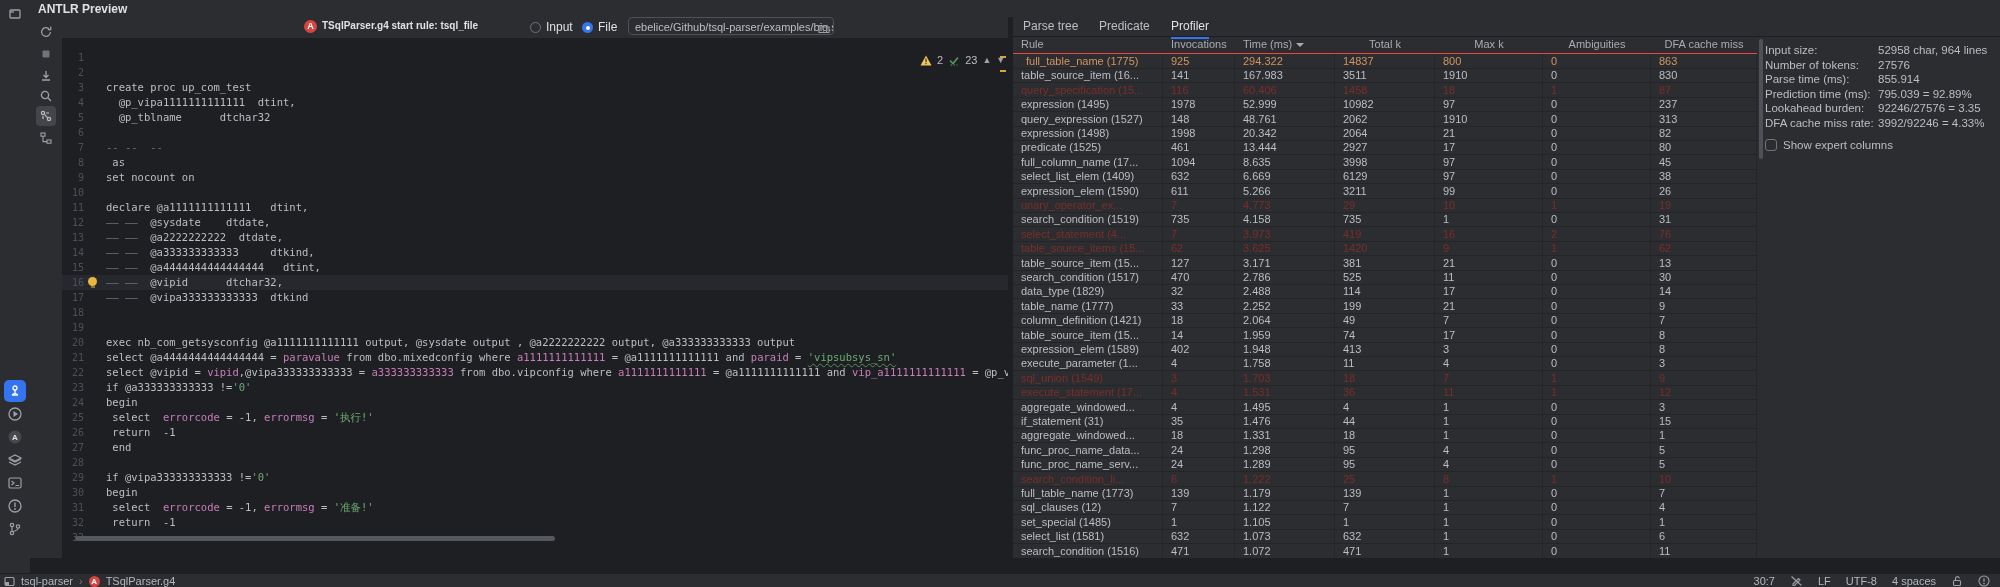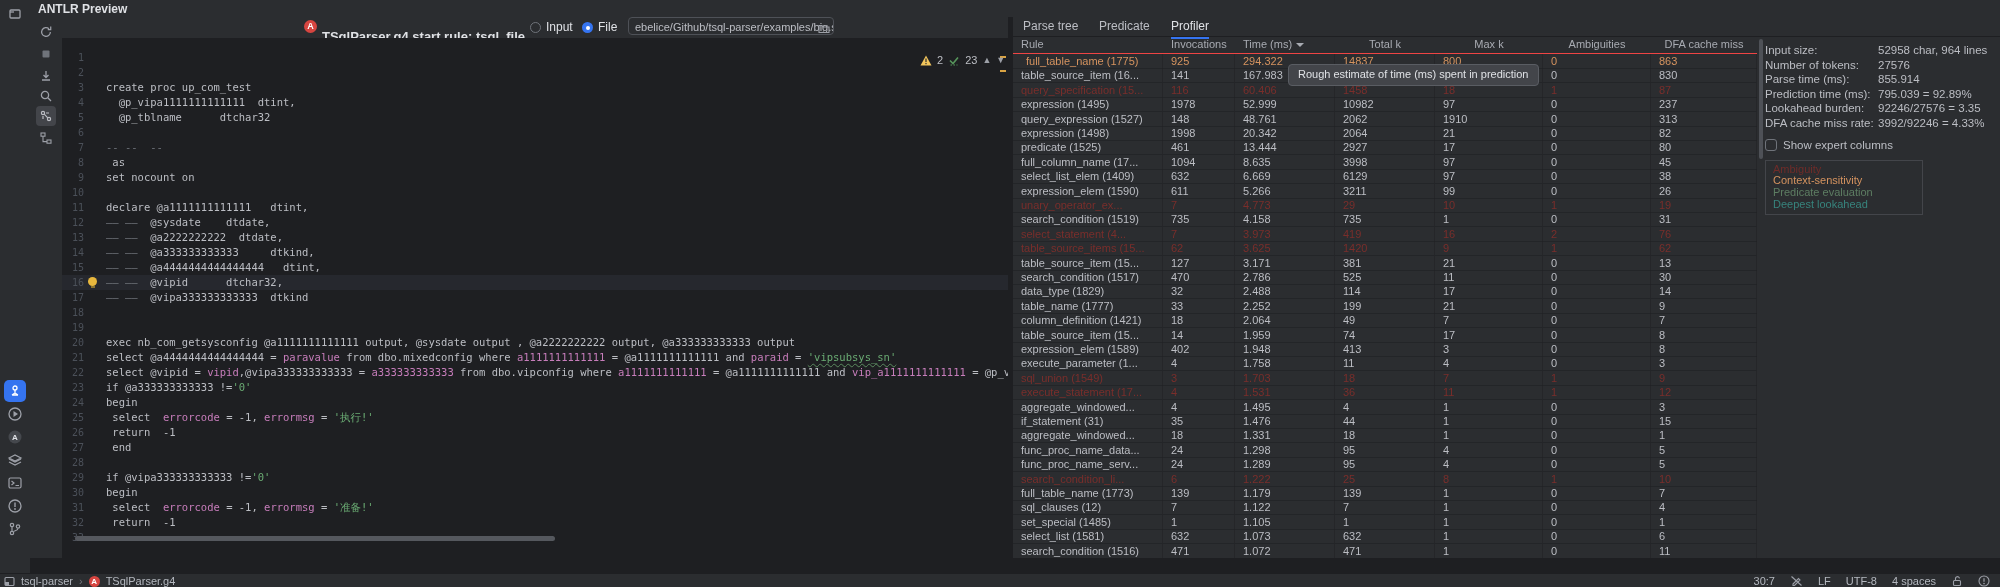--- a/index.html
+++ b/index.html
@@ -17,21 +17,21 @@
   #twheader .t{position:absolute;left:8px;top:2px;font-size:12px;font-weight:bold;color:#dfe1e5}
   
   #toolcol{left:30px;top:17px;width:32px;height:541px;background:#2b2d30}
   .tc-btn{position:absolute;left:6px;width:20px;height:20px;border-radius:4px;
           display:flex;align-items:center;justify-content:center}
   .tc-btn.sel{background:#43454a}
   
   #topbar{left:62px;top:17px;width:946px;height:21px;background:#2b2d30}
   .antlr-badge{position:absolute;width:13px;height:13px;border-radius:50%;background:#d64540;
                color:#fff;font-size:9px;font-weight:bold;text-align:center;line-height:13px}
-  #grammar-label{position:absolute;left:318px;top:12px;font-size:13px;font-weight:600;color:#dfe1e5}
+  #grammar-label{position:absolute;left:318px;top:3px;font-size:10px;font-weight:600;color:#dfe1e5}
   .radio{position:absolute;top:5px;width:11px;height:11px;border-radius:50%;box-sizing:border-box}
   .radio.off{border:1.5px solid #6f737a}
   .radio.on{background:#3574f0}
   .radio.on:after{content:"";position:absolute;left:3.5px;top:3.5px;width:4px;height:4px;border-radius:50%;background:#fff}
   .radio-label{position:absolute;top:3px;font-size:12px;color:#dfe1e5}
   #path-field{position:absolute;left:548px;top:0px;width:206px;height:18px;background:#2b2d30;
               border:1px solid #4e5157;border-radius:4px;font-size:11px;color:#bcbec4;
               line-height:18px;padding:0 18px 0 6px;white-space:nowrap;overflow:hidden;box-sizing:border-box}
   #path-folder{position:absolute;left:738px;top:3px}
   
@@ -600,41 +600,34 @@
           <span class="td" style="left: 222px; width: 100px;">1.072</span>
           <span class="td" style="left: 322px; width: 100px;">471</span>
           <span class="td" style="left: 422px; width: 108px;">1</span>
           <span class="td" style="left: 530px; width: 108px;">0</span>
           <span class="td" style="left: 638px; width: 106px;">11</span>
         </div>
       </div>
   </div>
   <div id="vscroll"></div>
 
-  <div id="tooltip">Rough estimate of time (ms) spent in prediction</div>
 
   <div id="infopanel">
     <div id="stats">
         <div class="stat"><span class="lbl">Input size:</span><span>52958 char, 964 lines</span></div>
         <div class="stat"><span class="lbl">Number of tokens:</span><span>27576</span></div>
         <div class="stat"><span class="lbl">Parse time (ms):</span><span>855.914</span></div>
         <div class="stat"><span class="lbl">Prediction time (ms):</span><span>795.039 = 92.89%</span></div>
         <div class="stat"><span class="lbl">Lookahead burden:</span><span>92246/27576 = 3.35</span></div>
         <div class="stat"><span class="lbl">DFA cache miss rate:</span><span>3992/92246 = 4.33%</span></div>
       </div>
     <div id="expertrow">
       <span id="expertbox"></span>
       <span>Show expert columns</span>
     </div>
-    <div id="legend">
-        <div class="leg" style="color: rgb(111, 44, 41);">Ambiguity</div>
-        <div class="leg" style="color: rgb(213, 147, 95);">Context-sensitivity</div>
-        <div class="leg" style="color: rgb(93, 125, 98);">Predicate evaluation</div>
-        <div class="leg" style="color: rgb(55, 132, 125);">Deepest lookahead</div>
-      </div>
   </div>
 </div>
 
 <div id="botgap" class="abs"></div>
 
 <div id="statusbar" class="abs">
   <div id="sb-left">
     <svg width="11" height="11" viewBox="0 0 11 11">
         <rect x="1" y="1.5" width="9" height="8" rx="1" fill="none" stroke="#9da0a8" stroke-width="1.1"></rect>
         <rect x="1" y="6" width="4" height="3.5" fill="#9da0a8"></rect>

